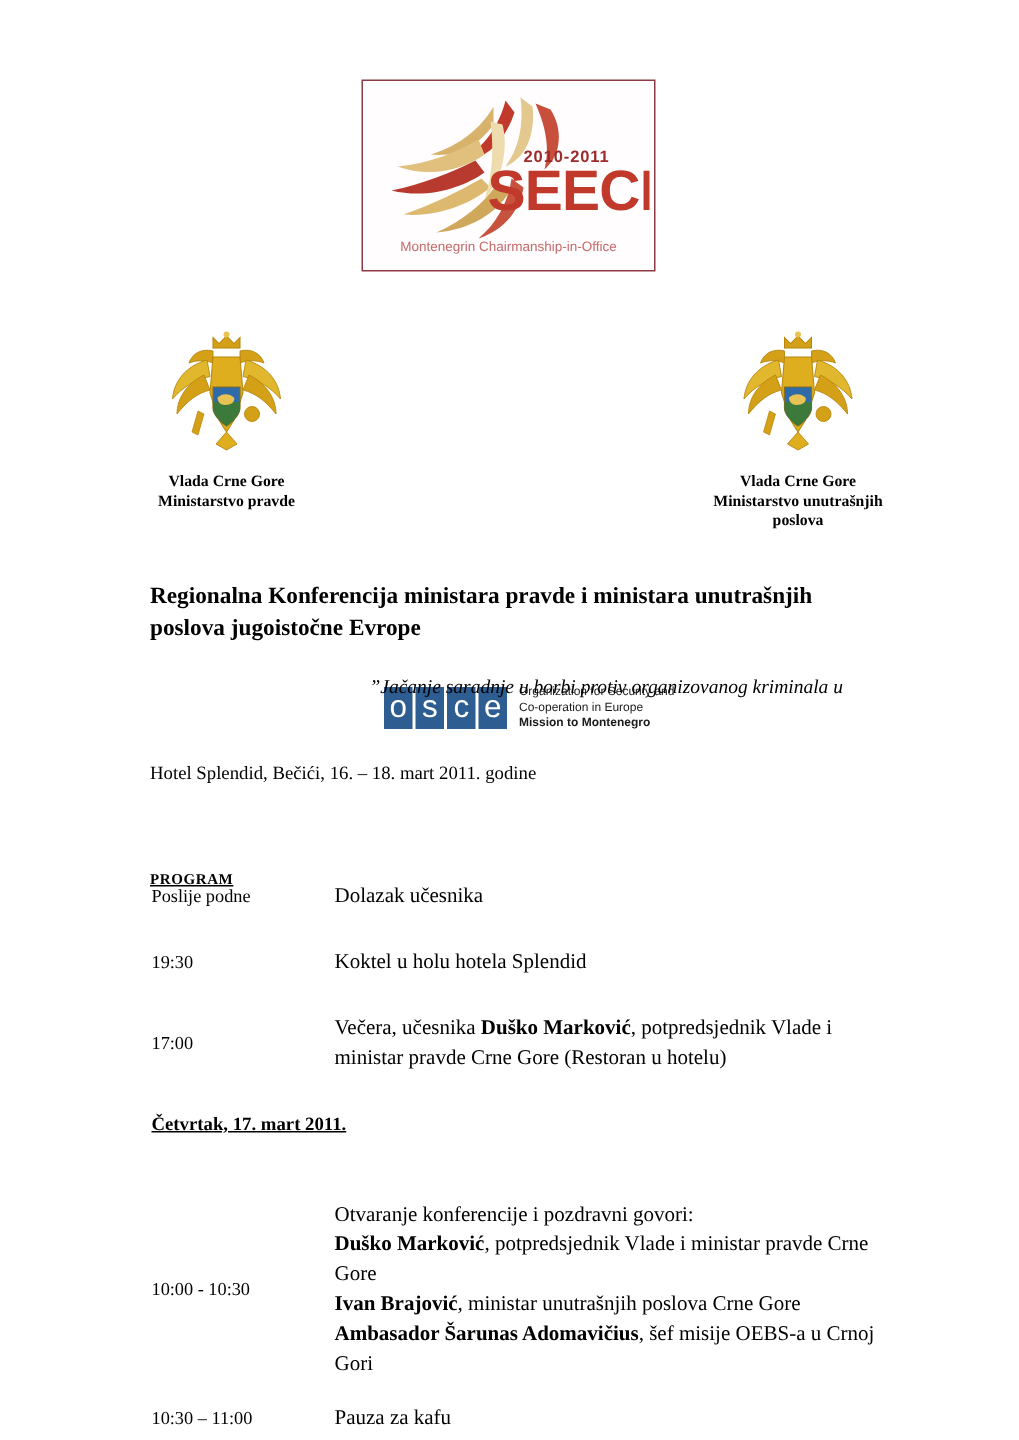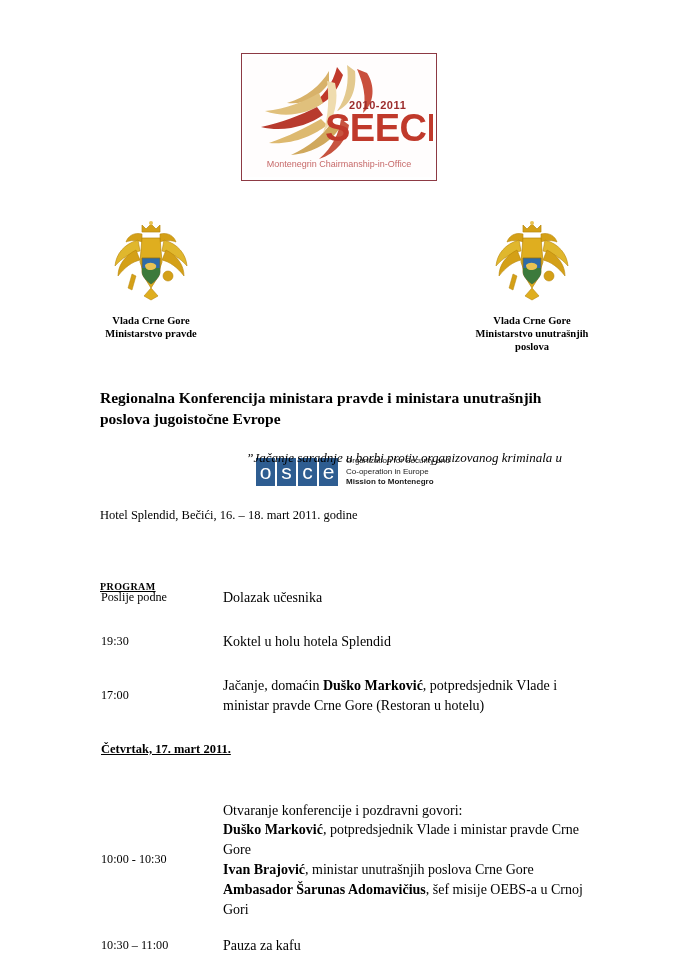--- a/index.html
+++ b/index.html
@@ -353,21 +353,21 @@
     <div class="sp-24"></div>
 
     <div class="row">
       <div class="time">19:30</div>
       <div class="desc"><span>Koktel u holu hotela Splendid</span></div>
     </div>
     <div class="sp-24"></div>
 
     <div class="row">
       <div class="time">17:00</div>
-      <div class="desc"><span>Jačanje, domaćin </span><b>Duško Marković</b><span>, potpredsjednik Vlade i ministar pravde Crne Gore (Restoran u hotelu)</span></div>
+      <div class="desc"><span>Večera, učesnika </span><b>Duško Marković</b><span>, potpredsjednik Vlade i ministar pravde Crne Gore (Restoran u hotelu)</span></div>
     </div>
     <div class="sp-26"></div>
 
     <div class="day-head">
       <span>Četvrtak, 17. mart 2011.</span>
     </div>
     <div class="sp-20"></div>
 
     <div class="sp-24"></div>
 

